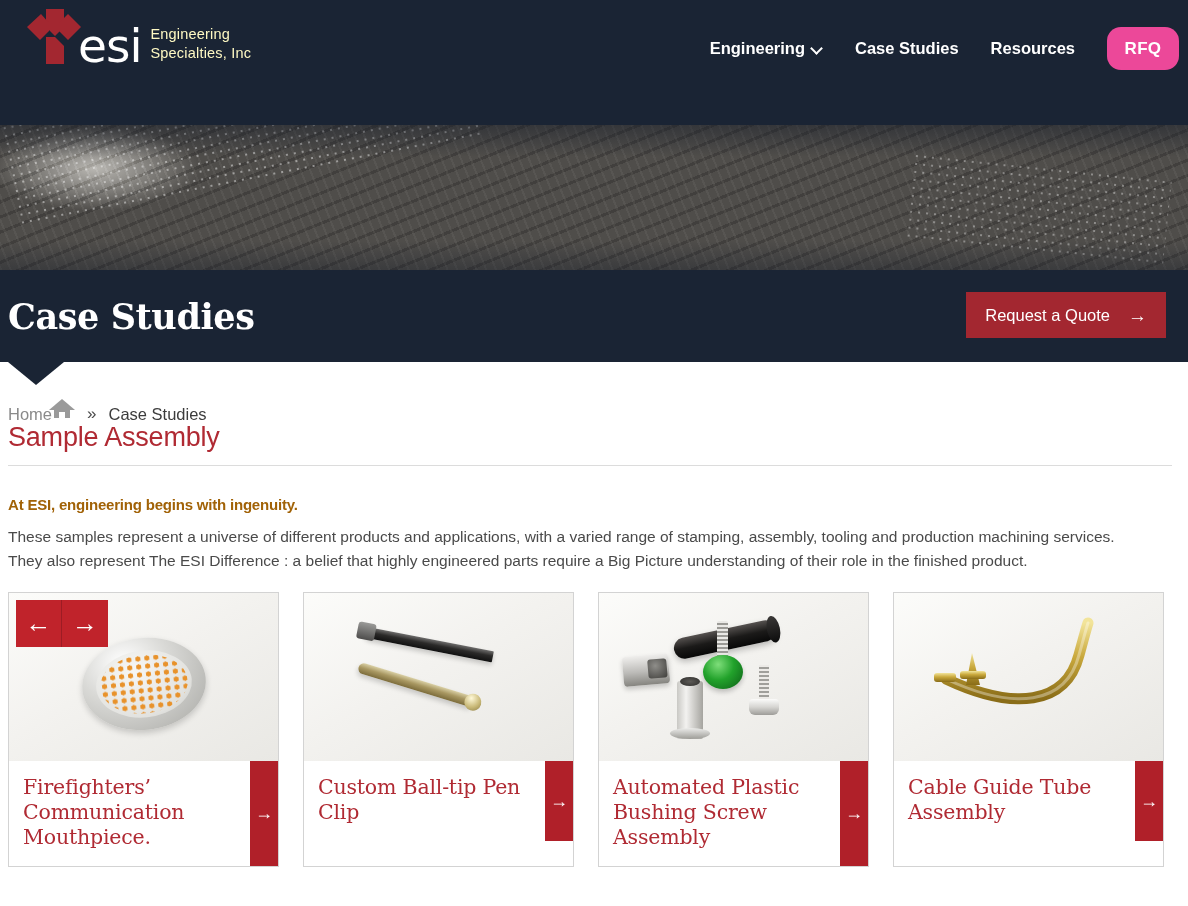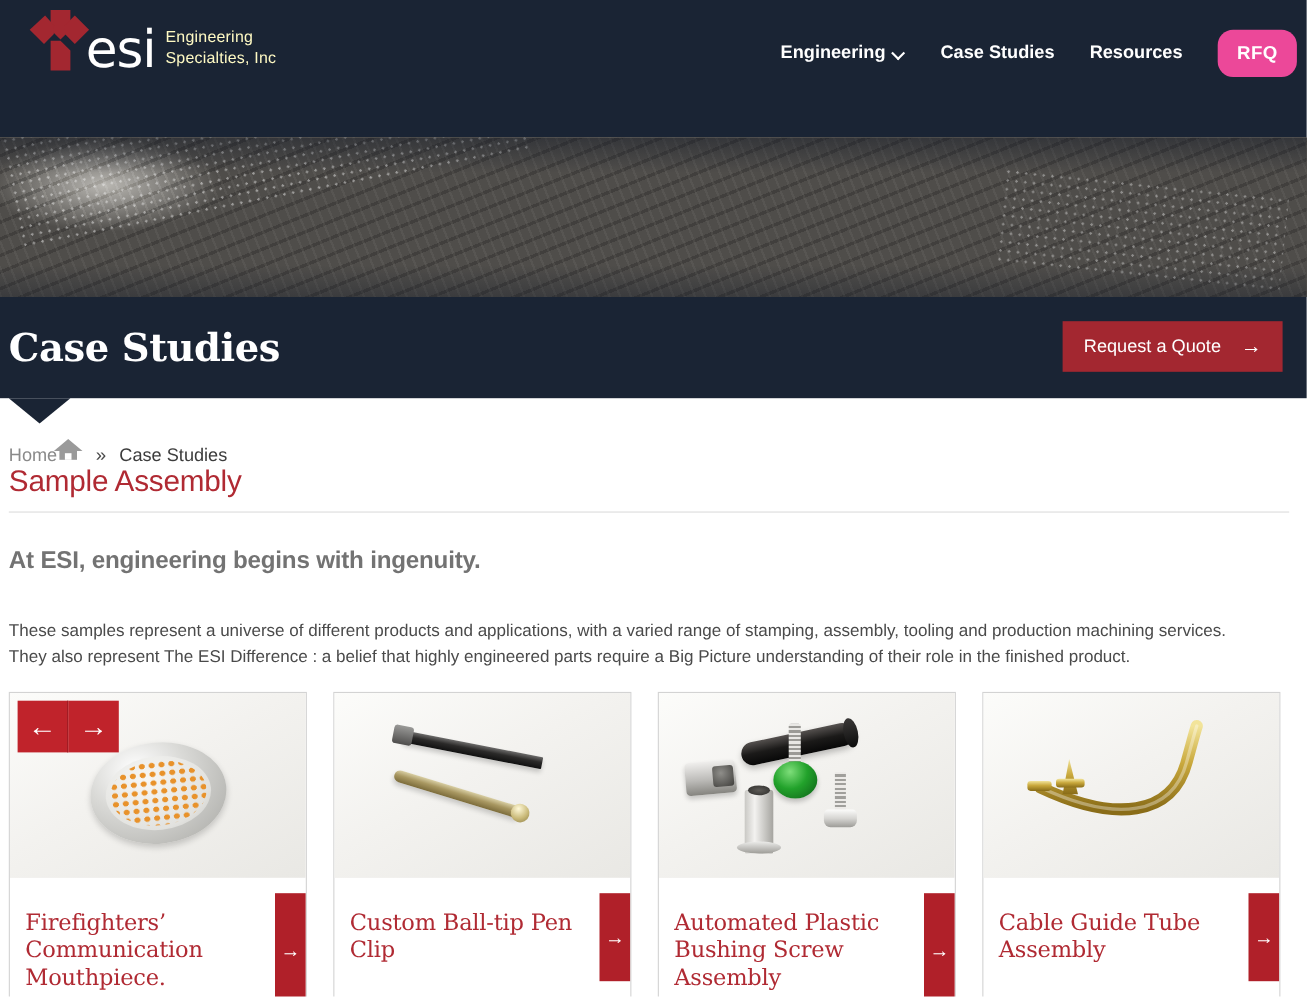--- a/index.html
+++ b/index.html
@@ -149,39 +149,39 @@
   .bc-sep { color: #4a4a4a; font-size: 17px; margin: 0 6px; }
   .bc-current { color: #3c3c3c; }
 
   .section-head {
     font-size: 27px; color: #b02a33; font-weight: 400;
     padding-bottom: 12px; letter-spacing: -.2px;
   }
   .rule { height: 1px; background: #dcdcdc; width: 1164px; margin-bottom: 30px; }
 
   .lede {
-    font-size: 22px; font-weight: 700; color: #737373;
-    letter-spacing: -.2px; margin-bottom: 40px;
+    font-size: 15px; font-weight: 700; color: #a16207;
+    letter-spacing: -.2px; margin-bottom: 12px;
   }
   .body-copy {
     font-size: 15.5px; color: #4a4a4a; line-height: 24px;
     max-width: 1150px; margin-bottom: 19px;
   }
 
   
   .gallery { position: relative; display: flex; gap: 0; }
   .card {
     position: relative; width: 271px; margin-right: 24px;
     border: 1px solid #d3d3d3; background: #fff;
     display: flex; flex-direction: column; overflow: hidden;
   }
   .card:last-child { margin-right: 0; }
   .card-photo { width: 100%; height: 168px; position: relative; overflow: hidden; background: #f2f1ef; }
   .card-caption {
-    position: relative; padding: 14px 46px 16px 14px; min-height: 60px; margin-top: 14px;
+    position: relative; padding: 14px 46px 16px 14px; min-height: 60px;
   }
   .card-title {
     font-family: "DejaVu Serif", serif;
     font-size: 20.5px; color: #b02a33; line-height: 25px;
     font-weight: 400; letter-spacing: -.2px;
   }
   .card-arrow {
     position: absolute; right: 0; top: 0; bottom: 0;
     width: 28px; background: #b02029; color: #fff;
     display: flex; align-items: center; justify-content: center;

